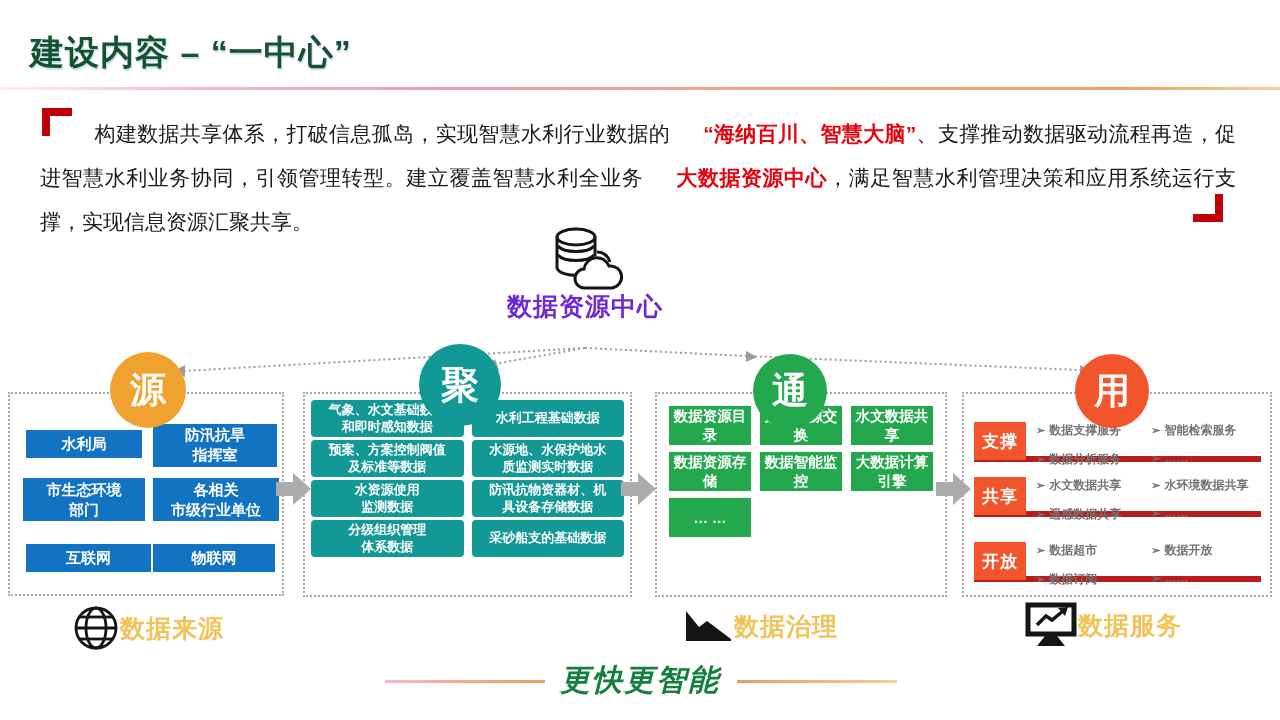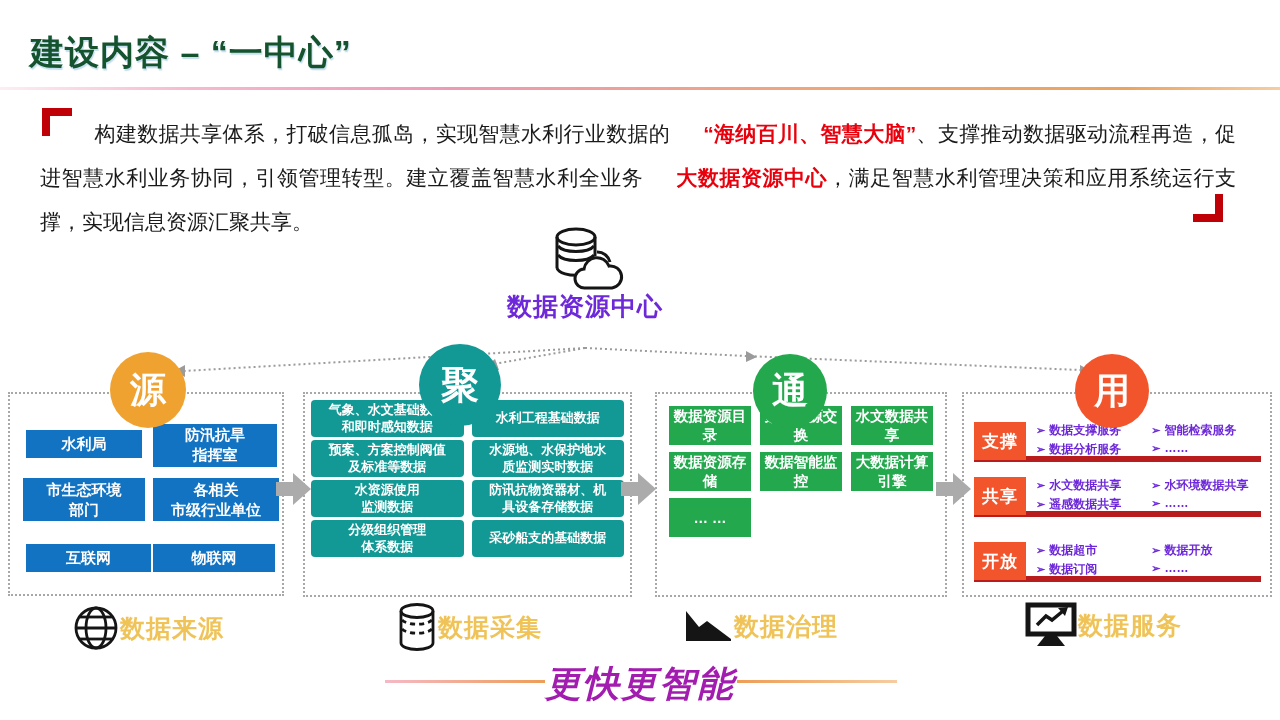--- a/index.html
+++ b/index.html
@@ -91,37 +91,37 @@
     border-bottom:6px solid #b91c1c; display:flex;
   }
   .use-row-1 { top:28px; } .use-row-2 { top:83px; } .use-row-3 { top:148px; }
   .use-label {
     width:52px; height:38px; background:#F2552C; color:#ffffff;
     font-size:17px; font-weight:bold; display:flex; align-items:center; justify-content:center;
     letter-spacing:1px; flex:none;
   }
   .use-bullets {
     flex:1; display:grid; grid-template-columns:1.05fr 1fr; padding-left:10px;
-    align-content:space-evenly; row-gap:2px; font-size:12px; font-weight:600; color:#6d28d9;
+    align-content:space-evenly; row-gap:12px; font-size:12px; font-weight:600; color:#737373;
   }
   .use-bullets .marker { margin-right:4px; font-size:11px; }
 
   
   .flow-arrow { z-index:4; }
   .fa1 { left:276px; top:471px; } .fa2 { left:621px; top:471px; } .fa3 { left:936px; top:471px; }
 
   
   .bottom-item { display:flex; align-items:center; }
   .bi1 { left:72px;  top:604px; } .bi2 { left:396px; top:602px; }
   .bi3 { left:684px; top:608px; } .bi4 { left:1024px; top:602px; }
   .bottom-label { font-size:25px; font-weight:bold; color:#EFC358; letter-spacing:1px; }
 
   
   .footer-label { left:520px; top:660px; width:240px; text-align:center;
-    font-size:36px; font-weight:bold; font-style:italic; color:#a21caf; letter-spacing:2px; }
+    font-size:30px; font-weight:bold; font-style:italic; color:#15803d; letter-spacing:2px; }
   .footer-line { top:680px; width:160px; height:3px; }
   .fl-left  { left:385px; background:linear-gradient(90deg,#F5B9C6,#EE9D57); }
   .fl-right { left:737px; background:linear-gradient(90deg,#EE9D57,#F5CDA1); }
 </style>
 </head>
 <body>
 
 <div id="slide">
 
   <div class="abs title">建设内容 – “一中心”</div>
@@ -253,31 +253,20 @@
   <div class="abs bottom-item bi1">
     <svg width="48" height="48" viewBox="0 0 48 48" fill="none" stroke="#151515" stroke-width="2.8">
       <circle cx="24" cy="24" r="20"></circle>
       <ellipse cx="24" cy="24" rx="10" ry="20"></ellipse>
       <line x1="4" y1="24" x2="44" y2="24"></line>
       <line x1="8" y1="13" x2="40" y2="13"></line>
       <line x1="8" y1="35" x2="40" y2="35"></line>
     </svg>
     <span class="bottom-label">数据来源</span>
   </div>
-  <div class="abs bottom-item bi2">
-    <svg width="42" height="50" viewBox="0 0 42 50" fill="none" stroke="#151515" stroke-width="2.8">
-      <ellipse cx="21" cy="9" rx="16" ry="6.5"></ellipse>
-      <line x1="5" y1="9" x2="5" y2="41"></line>
-      <line x1="37" y1="9" x2="37" y2="41"></line>
-      <path d="M5,41 a16,6.5 0 0 0 32,0"></path>
-      <path d="M6,18 a16,6.5 0 0 0 30,0" stroke-dasharray="5 4"></path>
-      <path d="M6,27 a16,6.5 0 0 0 30,0" stroke-dasharray="5 4"></path>
-    </svg>
-    <span class="bottom-label">数据采集</span>
-  </div>
   <div class="abs bottom-item bi3">
     <svg width="50" height="36" viewBox="0 0 50 36">
       <polygon points="2,3 15,19 23,13 47,31 47,33 2,33" fill="#151515"></polygon>
     </svg>
     <span class="bottom-label">数据治理</span>
   </div>
   <div class="abs bottom-item bi4">
     <svg width="54" height="46" viewBox="0 0 54 46">
       <rect x="4" y="3" width="46" height="29" fill="none" stroke="#151515" stroke-width="5"></rect>
       <polyline points="13,23 22,14 28,18 39,9" fill="none" stroke="#151515" stroke-width="3.5"></polyline>

